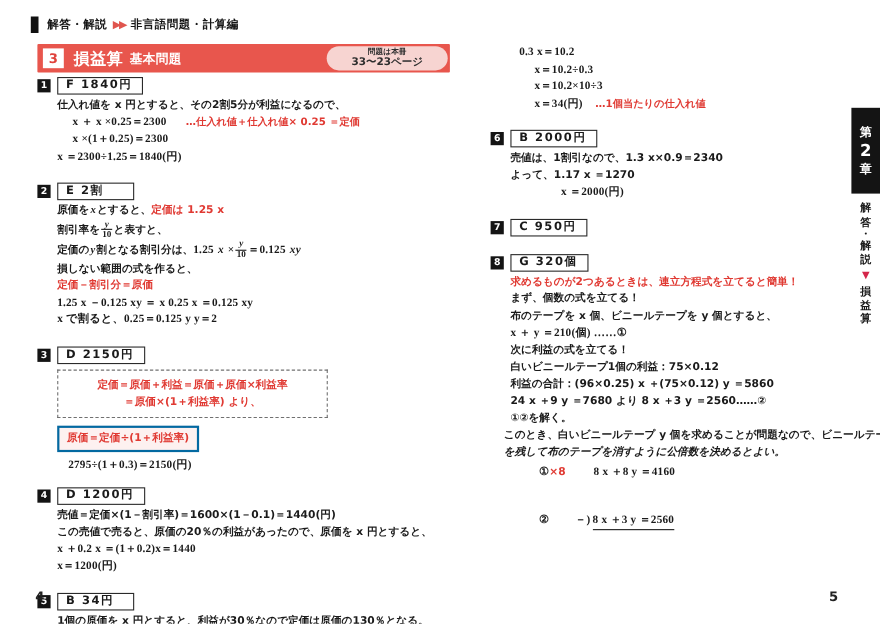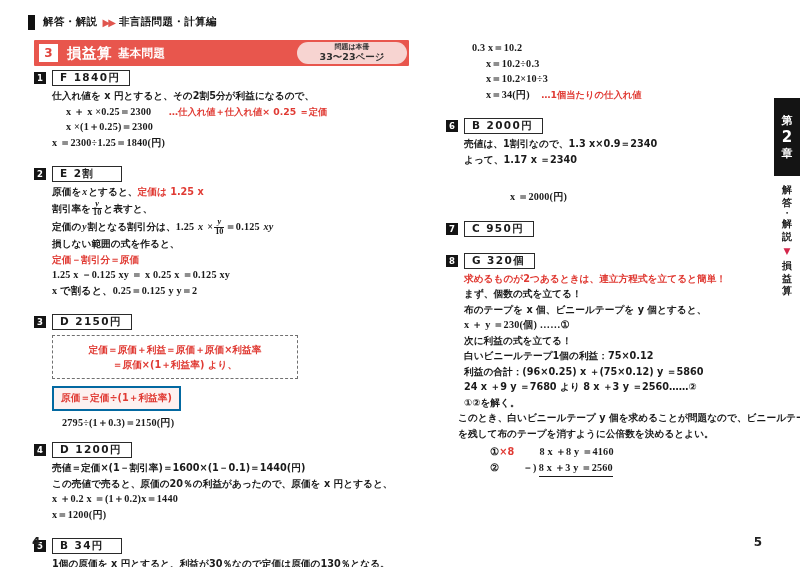--- a/index.html
+++ b/index.html
@@ -162,21 +162,21 @@
   .qbody {
     padding-left: 18px;
     font-size: 9.7px;
     line-height: 15.5px;
     font-family: "DejaVu Sans", "Liberation Sans", sans-serif;
     font-weight: bold;
   }
   .line { white-space: nowrap; }
   .ind1 { padding-left: 14px; }
   .ind2 { padding-left: 28px; }
-  .ind3 { padding-left: 46px; margin-top: 22px; }
+  .ind3 { padding-left: 46px; }
 
   .math {
     font-family: "Liberation Serif", "DejaVu Serif", serif;
     font-weight: bold;
     font-size: 10.2px;
     letter-spacing: 0.2px;
   }
   .var {
     font-style: italic;
     font-family: "Liberation Serif", "DejaVu Serif", serif;
@@ -242,20 +242,21 @@
     font-weight: bold;
     white-space: nowrap;
     font-family: "DejaVu Sans", "Liberation Sans", sans-serif;
   }
 
   
   .sub-rule {
     border-bottom: 1px solid #1a1a1a;
     display: inline-block;
     padding-bottom: 1px;
+    margin-top: 27px;
   }
   .minus-paren {
     display: inline-block;
     margin-right: 2px;
   }
 
   
   .side-tab {
     position: absolute;
     right: 0px;
@@ -430,21 +431,21 @@
 
     <div class="spacer"></div>
 
     <div class="qblock">
       <div class="qhead">
         <span class="qnum">6</span>
         <span class="qans">B  2000円</span>
       </div>
       <div class="qbody">
         <div class="line">売値は、1割引なので、1.3 x×0.9＝2340</div>
-        <div class="line">よって、1.17 x ＝2340</div>
+        <div class="line">よって、1.17 x ＝1270</div>
         <div class="line ind3 math">x ＝2000(円)</div>
       </div>
     </div>
 
     <div class="spacer"></div>
 
     <div class="qblock">
       <div class="qhead">
         <span class="qnum">7</span>
         <span class="qans">C  950円</span>
@@ -455,28 +456,28 @@
 
     <div class="qblock">
       <div class="qhead">
         <span class="qnum">8</span>
         <span class="qans">G  320個</span>
       </div>
       <div class="qbody">
         <div class="line red">求めるものが2つあるときは、連立方程式を立てると簡単！</div>
         <div class="line">まず、個数の式を立てる！</div>
         <div class="line">布のテープを x 個、ビニールテープを y 個とすると、</div>
-        <div class="line math">x ＋ y ＝230(個)  ……①</div>
+        <div class="line math">x ＋ y ＝210(個)  ……①</div>
         <div class="line">次に利益の式を立てる！</div>
         <div class="line">白いビニールテープ1個の利益：75×0.12</div>
         <div class="line">利益の合計：(96×0.25) x ＋(75×0.12) y ＝5860</div>
         <div class="line">24 x ＋9 y ＝7680 より    8 x ＋3 y ＝2560……②</div>
         <div class="line">①②を解く。</div>
         <div class="line" style="margin-left:-6px;">このとき、白いビニールテープ y 個を求めることが問題なので、ビニールテープ</div>
-        <div class="line" style="margin-left:-6px;">を残して布のテープを消すように公倍数を決めるとよい。</div>
+        <div class="line" style="margin-left:-6px;font-style:italic;">を残して布のテープを消すように公倍数を決めるとよい。</div>
 
         <div style="margin-top:3px;">
           <div class="line" style="padding-left:26px;">
             <span class="math">①</span><span class="red">×8</span>
             <span class="math" style="margin-left:22px;">8 x ＋8 y ＝4160</span>
           </div>
           <div class="line" style="padding-left:26px;">
             <span class="math">②</span>
             <span class="math minus-paren" style="margin-left:20px;">－)</span><span class="math sub-rule">8 x ＋3 y ＝2560</span>
           </div>

